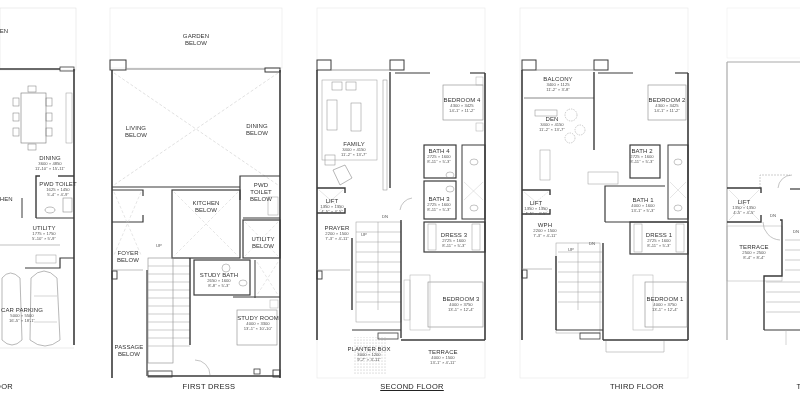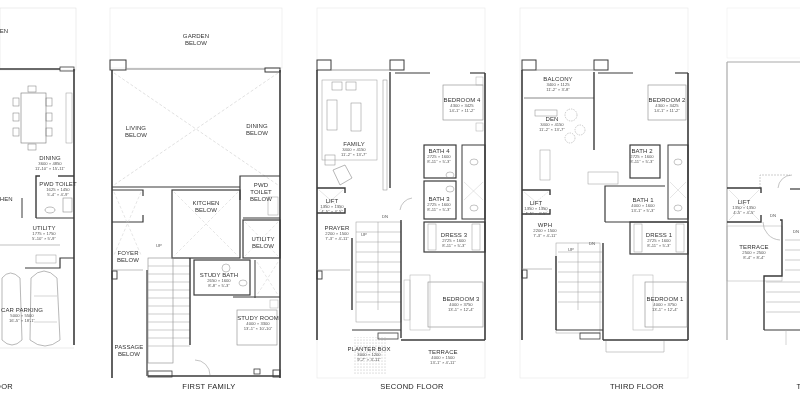--- a/index.html
+++ b/index.html
@@ -342,21 +342,21 @@
   <div class="d">8'-8" × 5'-3"</div>
 </div>
 <div class="lbl" style="left:258px;top:315px;">
   <div class="n">STUDY ROOM</div>
   <div class="d">4000 × 3300</div>
   <div class="d">13'-1" × 10'-10"</div>
 </div>
 <div class="lbl" style="left:159px;top:244px;">
   <div class="d">UP</div>
 </div>
-<div class="floor-title" style="left:209px;">FIRST FAMILY</div>
+<div class="floor-title" style="left:209px;">FIRST DRESS</div>
 
 <div class="lbl" style="left:354px;top:141px;">
   <div class="n">FAMILY</div>
   <div class="d">3400 × 4150</div>
   <div class="d">11'-2" × 13'-7"</div>
 </div>
 <div class="lbl" style="left:462px;top:97px;">
   <div class="n">BEDROOM 4</div>
   <div class="d">4300 × 3425</div>
   <div class="d">14'-1" × 11'-2"</div>
@@ -400,21 +400,21 @@
   <div class="n">TERRACE</div>
   <div class="d">4000 × 1500</div>
   <div class="d">13'-1" × 4'-11"</div>
 </div>
 <div class="lbl" style="left:364px;top:233px;">
   <div class="d">UP</div>
 </div>
 <div class="lbl" style="left:385px;top:215px;">
   <div class="d">DN</div>
 </div>
-<div class="floor-title" style="left:412px;">SECOND FLOOR</div>
+<div class="floor-title" style="left:412px;text-decoration:underline;">SECOND FLOOR</div>
 
 <div class="lbl" style="left:558px;top:76px;">
   <div class="n">BALCONY</div>
   <div class="d">3400 × 1125</div>
   <div class="d">11'-2" × 3'-8"</div>
 </div>
 <div class="lbl" style="left:552px;top:116px;">
   <div class="n">DEN</div>
   <div class="d">3400 × 4150</div>
   <div class="d">11'-2" × 13'-7"</div>

